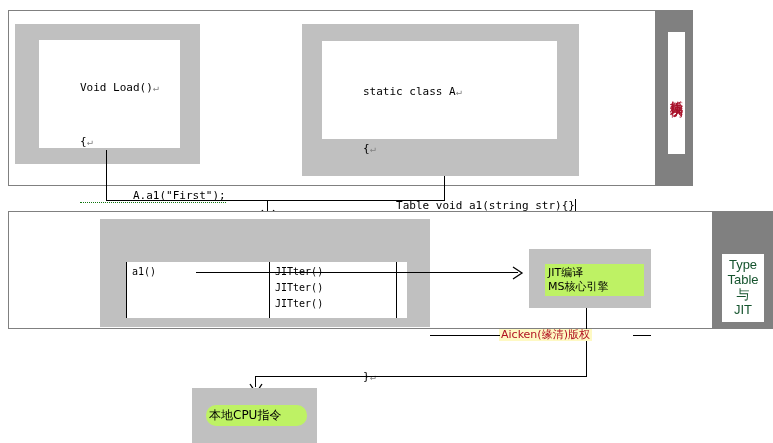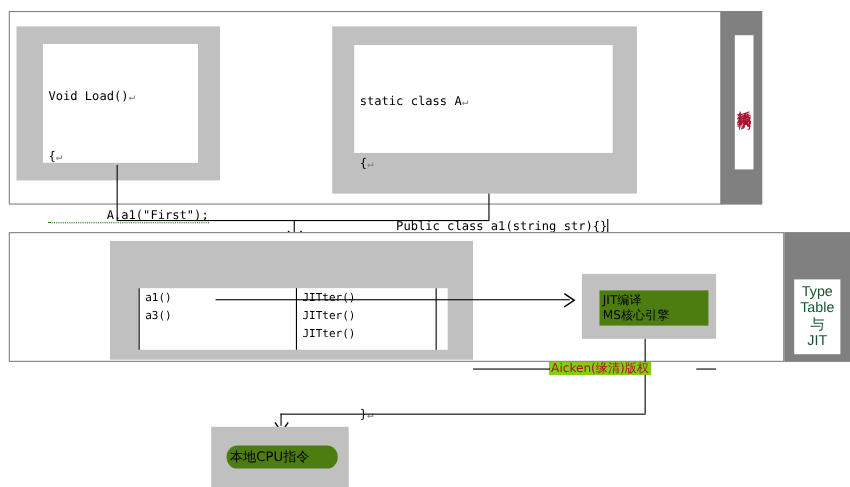--- a/index.html
+++ b/index.html
@@ -66,20 +66,21 @@
     font-size: 11px;
     line-height: 18px;
     color: #000000;
     white-space: pre;
     padding: 3px 4px 3px 5px;
     letter-spacing: 0px;
   }
   .codeline {
     display: block;
     height: 18px;
+    margin-left: 36px;
   }
   .pilcrow {
     color: #808080;
     font-size: 10px;
   }
   .sq-green {
     border-bottom: 1px dotted #117711;
   }
   .sq-red {
     border-bottom: 1px dotted #aa1111;
@@ -144,36 +145,36 @@
   .mcol-end {
     box-sizing: border-box;
     border-left: 1px solid #000000;
     width: 0px;
   }
 
   
   .cjkbox {
     position: absolute;
     box-sizing: border-box;
-    background: #4d7c0f;
+    background: #bef264;
     color: #000000;
     font-family: "DejaVu Sans", "Liberation Sans", sans-serif;
     font-size: 11px;
     line-height: 14px;
     padding: 2px 3px;
     white-space: pre-line;
   }
   .redwatermark {
     position: absolute;
     color: #b01020;
     font-family: "DejaVu Sans", "Liberation Sans", sans-serif;
     font-size: 11px;
     line-height: 12px;
     white-space: nowrap;
-    background: #84cc16;
+    background: #fef9c3;
     padding: 0 2px;
   }
 </style>
 </head>
 <body>
 
 <div id="canvas">
 
   <div class="panel" style="left:8px; top:10px; width:648px; height:176px;"></div>
 
@@ -185,21 +186,21 @@
     <span class="codeline"><span class="sq-green">        A.a1("First");</span></span>
     <span class="codeline"><span class="sq-green">        A.a1("Second")</span></span>
     <span class="codeline"><span>}</span><span class="pilcrow">↓</span></span>
   </div>
 
   <div class="graybox" style="left:302px; top:24px; width:277px; height:152px;"></div>
 
   <div class="codebox" style="left:322px; top:41px; width:235px; height:98px; line-height:19px;">
     <span class="codeline" style="height:19px"><span>static class A</span><span class="pilcrow">↵</span></span>
     <span class="codeline" style="height:19px"><span>{</span><span class="pilcrow">↵</span></span>
-    <span class="codeline" style="height:19px"><span class="sq-red">     Public class a1(string str){}</span><span class="caret"></span></span>
+    <span class="codeline" style="height:19px"><span class="sq-red">     Table void a1(string str){}</span><span class="caret"></span></span>
     <span class="codeline" style="height:19px"><span class="sq-red">     Public void a2(string str){}</span></span>
     <span class="codeline" style="height:19px"><span class="sq-red">     Public void a3(string str){}</span></span>
     <span class="codeline" style="height:19px"><span>}</span><span class="pilcrow">↵</span></span>
   </div>
 
   <div class="darkbar" style="left:655px; top:10px; width:38px; height:176px;"></div>
   <div class="vlabel" style="left:668px; top:32px; width:17px; height:122px;">托管模块示例</div>
 
   <div class="line-v" style="left:106px; top:150px; height:50px;"></div>
   <div class="line-v" style="left:444px; top:176px; height:24px;"></div>
@@ -209,21 +210,20 @@
     <polyline points="1,1 7,10 13,1" fill="none" stroke="#000000" stroke-width="1.3"></polyline>
   </svg>
 
   <div class="panel" style="left:8px; top:211px; width:705px; height:118px;"></div>
 
   <div class="graybox" style="left:100px; top:219px; width:330px; height:108px;"></div>
 
   <div class="mtable" style="left:126px; top:262px; width:281px; height:56px;">
     <div class="mcol" style="width:143px;">
       <span>a1()</span>
-      <span>a3()</span>
     </div>
     <div class="mcol" style="width:127px;">
       <span>JITter()</span>
       <span>JITter()</span>
       <span>JITter()</span>
     </div>
     <div class="mcol-end"></div>
   </div>
 
   <div class="line-h" style="left:196px; top:272px; width:322px;"></div>

